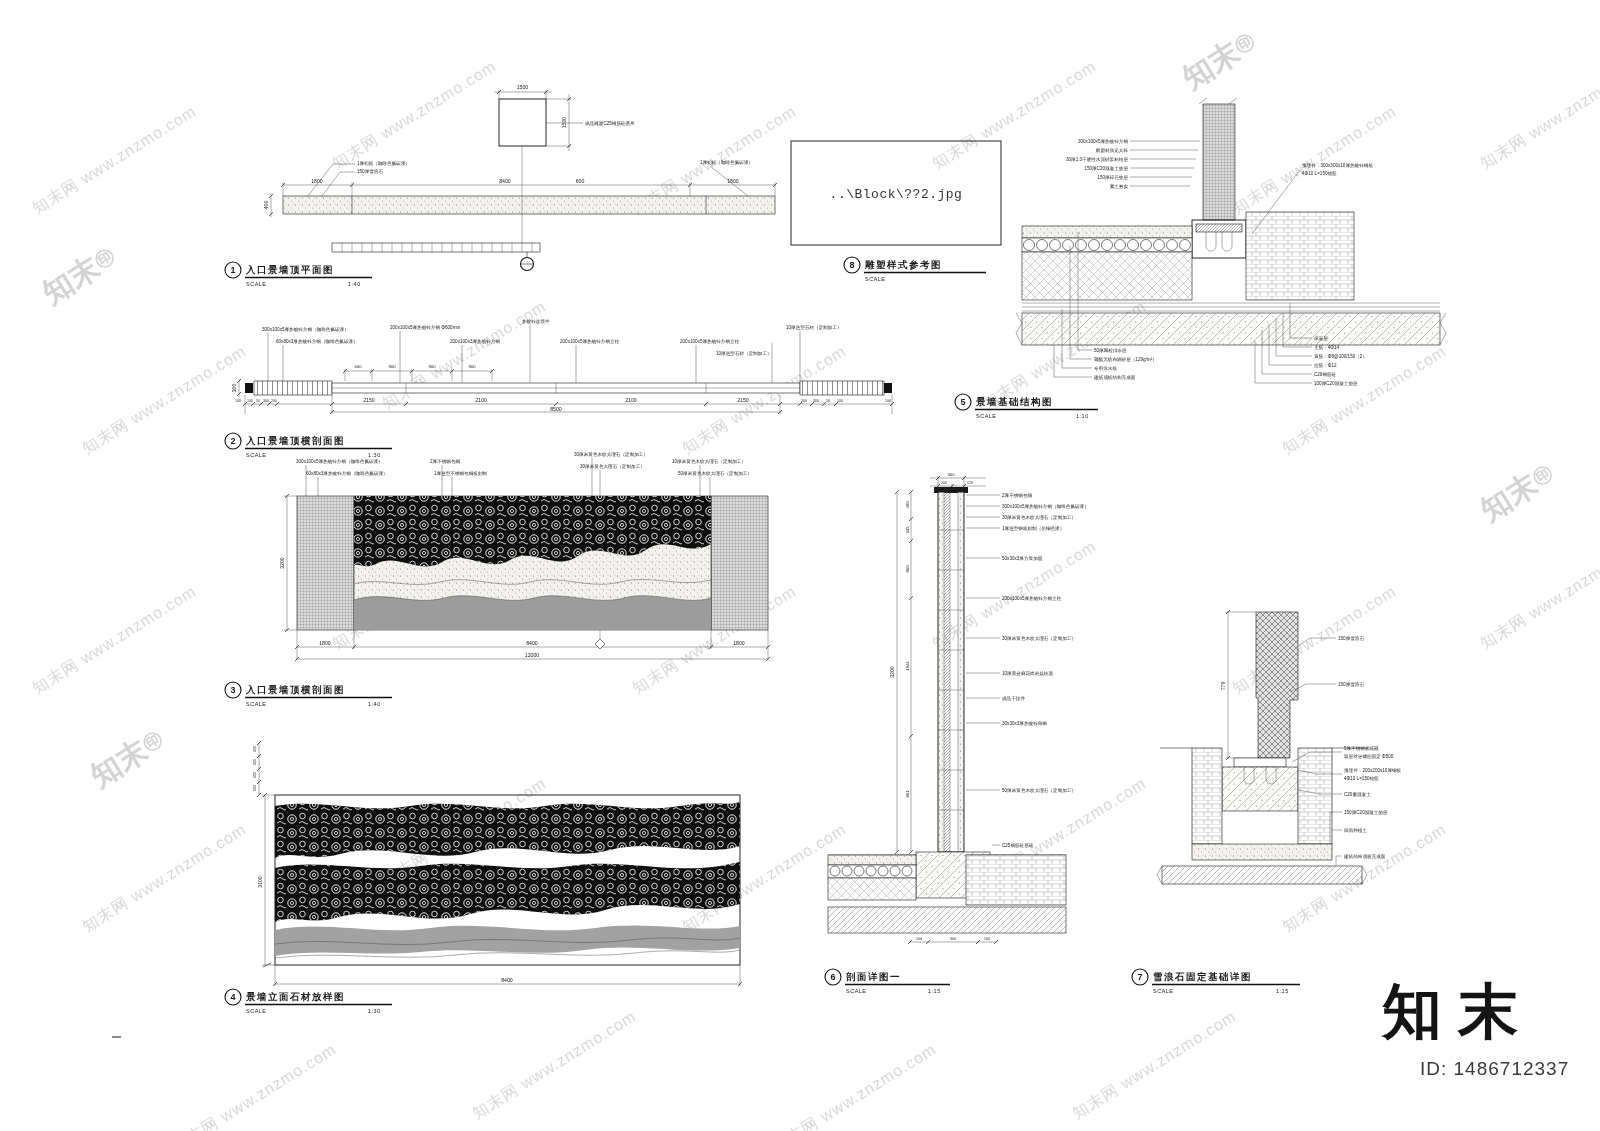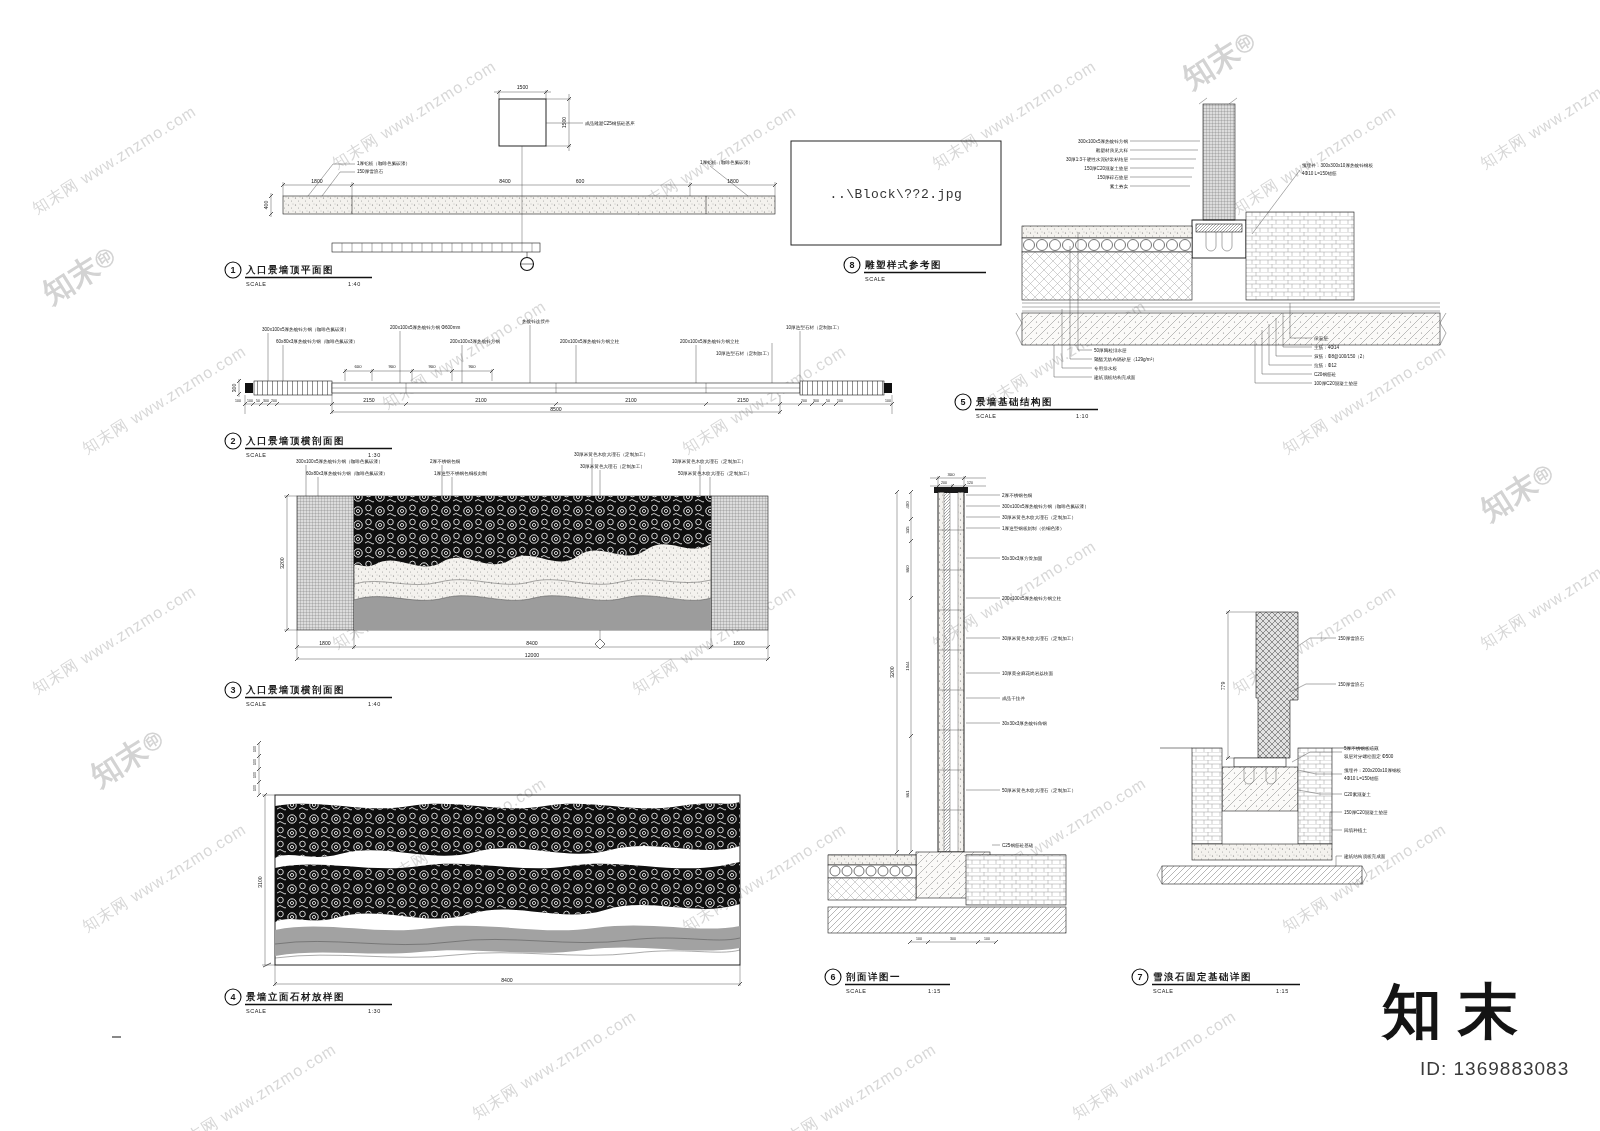--- a/index.html
+++ b/index.html
@@ -471,15 +471,15 @@
       <circle cx="1140" cy="977" r="8" class="tc"></circle>
       <text class="tnum" text-anchor="middle" x="1140" y="980">7</text>
       <text class="ttl" x="1153" y="980">雪浪石固定基础详图</text>
       <path class="tl" d="M1152 984.5H1300"></path>
       <text class="tsc" x="1153" y="993">SCALE</text>
       <text class="tsc" x="1276" y="993">1:15</text>
     </g>
   </svg>
 
   <div class="flogo">知末</div>
-  <div class="fid">ID: 1369883083</div>
+  <div class="fid">ID: 1486712337</div>
   <div class="dash"></div>
 </div>
 
 </body></html>

